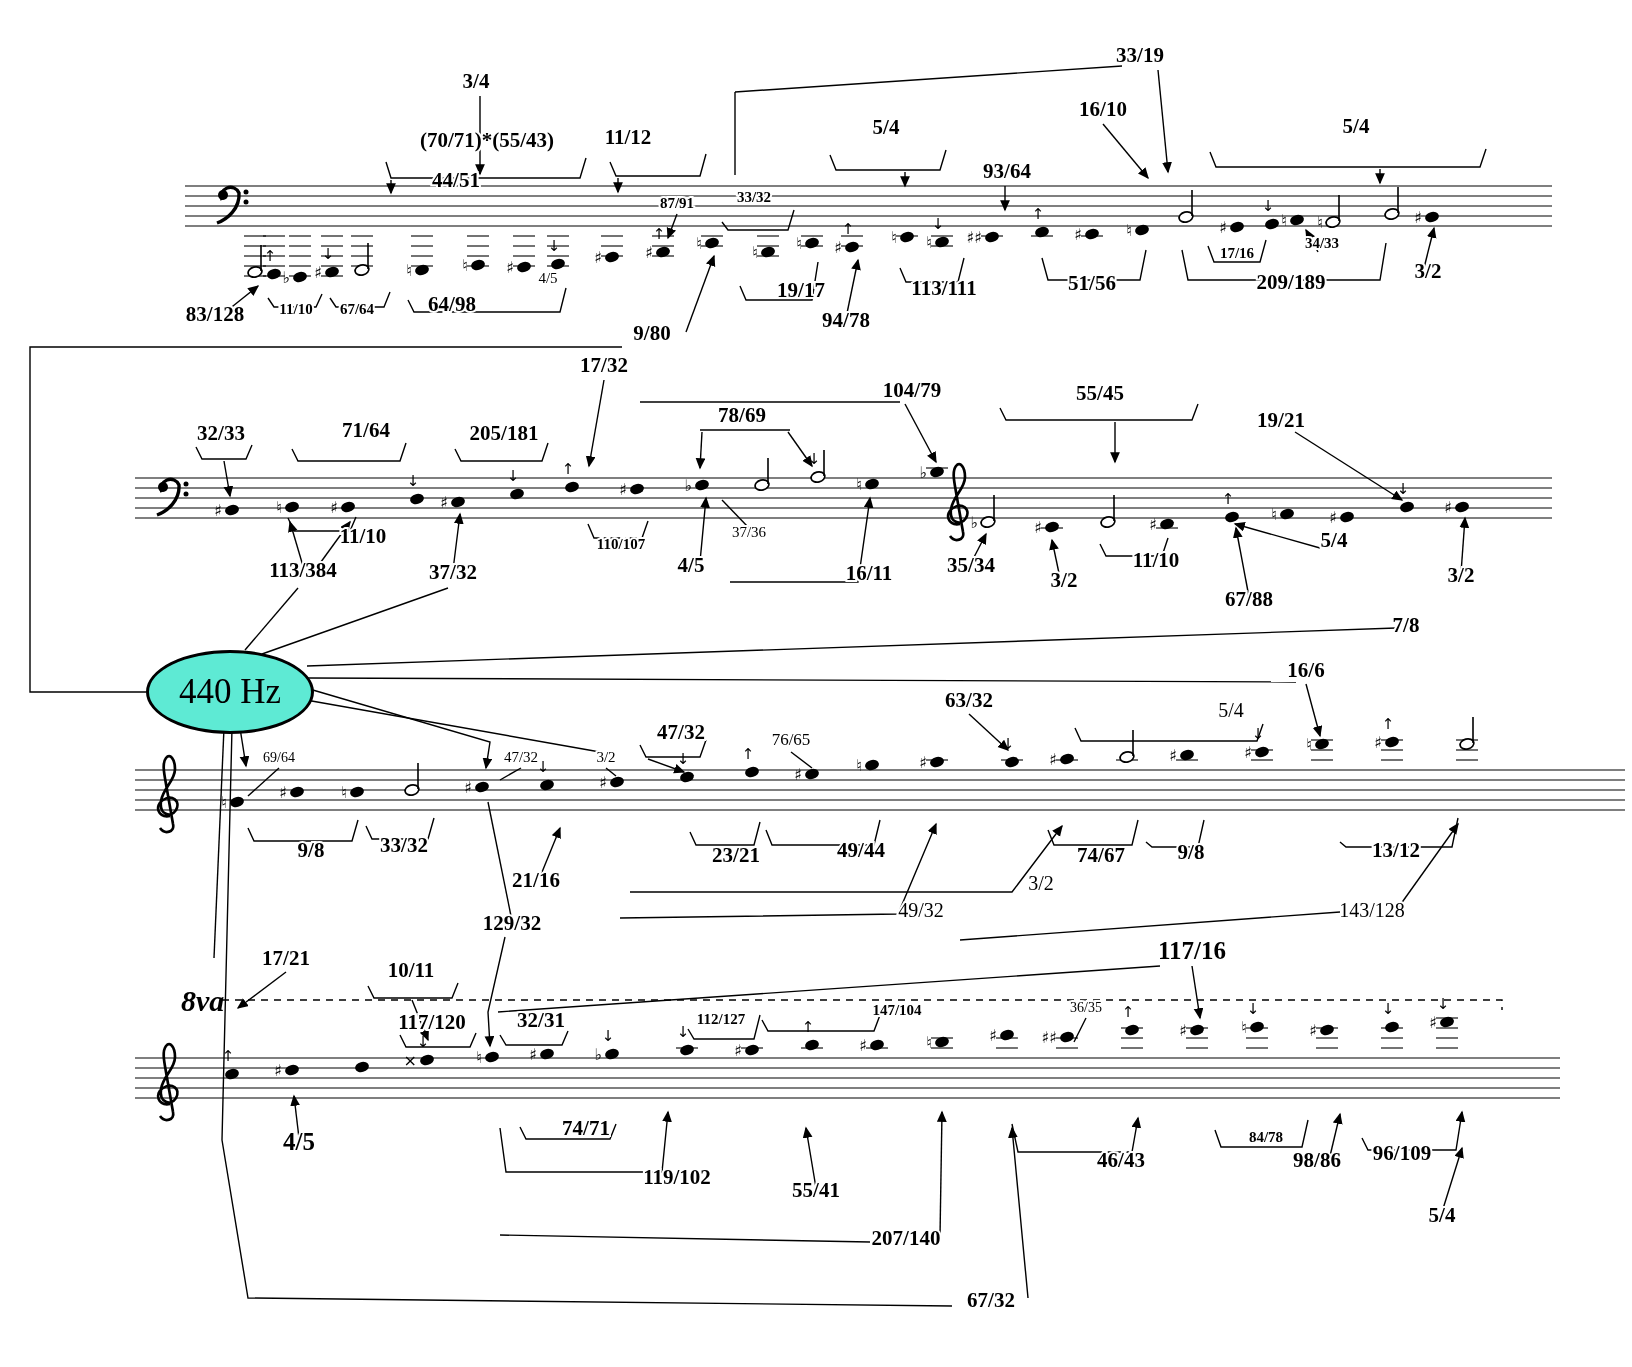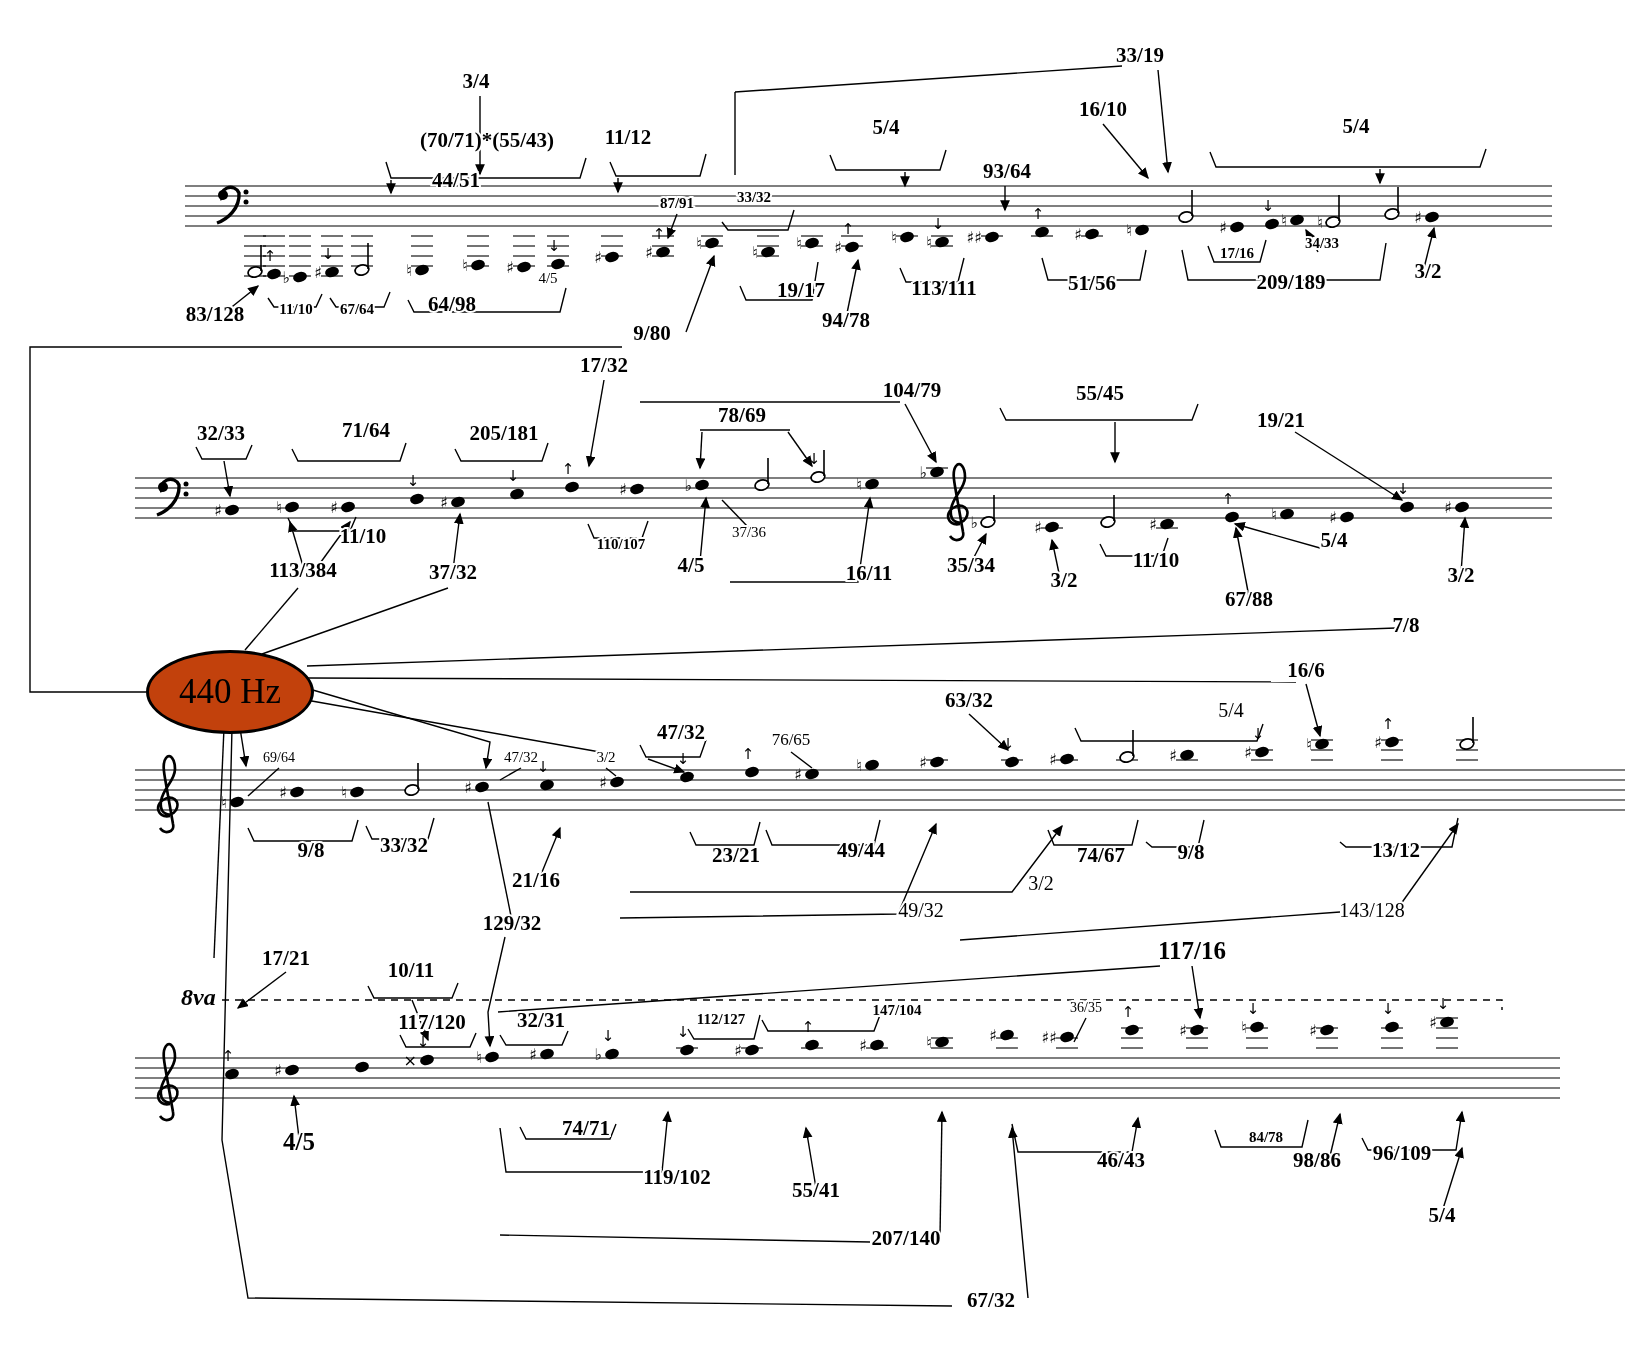--- a/index.html
+++ b/index.html
@@ -1,23 +1,23 @@
 <!DOCTYPE html>
 <html><head>
 <meta charset="utf-8">
 <style>
   html,body{margin:0;padding:0;background:#fff;}
   .canvas{position:relative;width:1632px;height:1367px;background:#fff;overflow:hidden;
           font-family:"Liberation Serif",serif;color:#000;}
   svg{position:absolute;left:0;top:0;}
   .ref-ellipse{position:absolute;left:146px;top:650px;width:162px;height:78px;
                border:3px solid #000;border-radius:50%;display:flex;align-items:center;
-               justify-content:center;font-size:35px;font-weight:400;background:#c2410c;z-index:5;}
+               justify-content:center;font-size:35px;font-weight:400;background:#5eead4;z-index:5;}
   .octave{position:absolute;left:181px;top:984px;font-style:italic;font-weight:bold;
-          font-size:24px;z-index:4;}
+          font-size:30px;z-index:4;}
 </style>
 </head>
 <body>
 
 <div class="canvas">
   <svg id="score" width="1632" height="1367" viewBox="0 0 1632 1367">
     <defs>
       <marker id="arrowhead" markerWidth="9" markerHeight="8" refX="7" refY="3.5" orient="auto">
         <path d="M0,0 L8,3.5 L0,7 z" fill="#000"></path>
       </marker>

